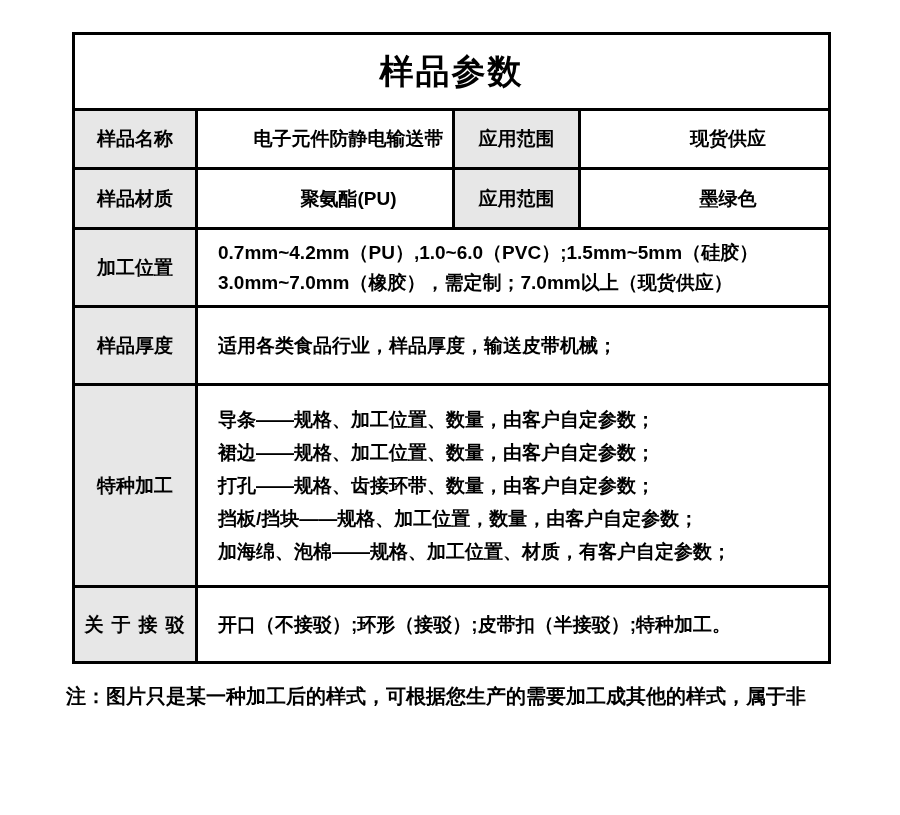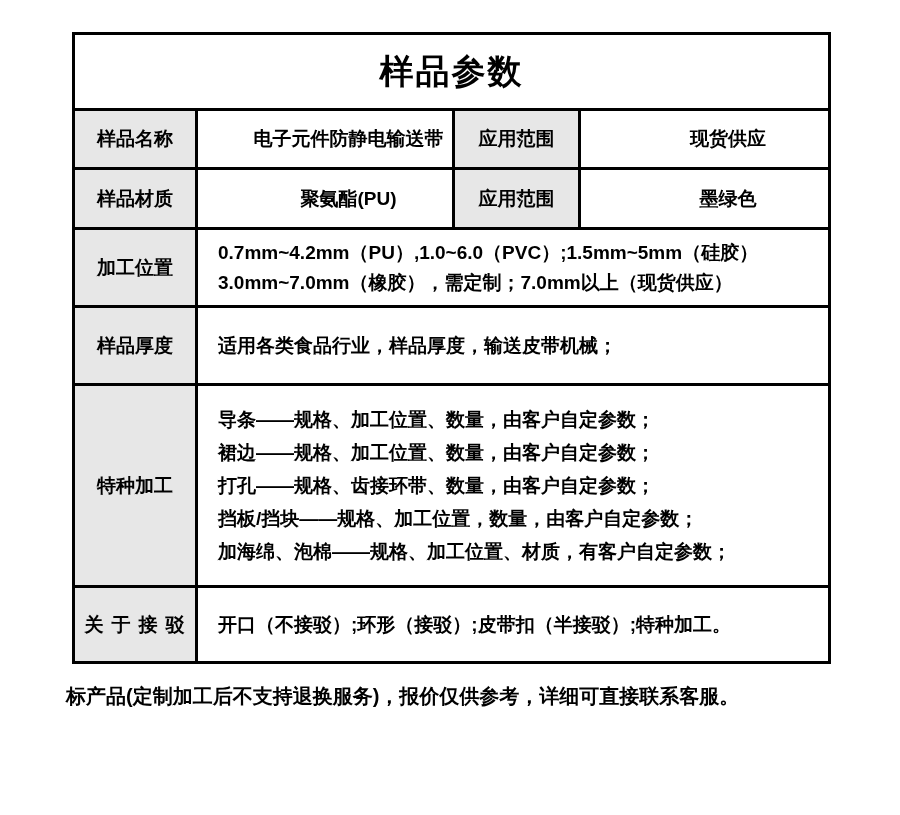--- a/index.html
+++ b/index.html
@@ -136,16 +136,16 @@
       <tr class="row-6">
         <td class="lbl spread">关于接驳</td>
         <td class="val left" colspan="3">
           <div class="line">开口（不接驳）;环形（接驳）;皮带扣（半接驳）;特种加工。</div>
         </td>
       </tr>
     </tbody>
   </table>
 
   <div class="note">
-    <div class="note-line">标产品(定制加工后不支持退换服务)，报价仅供参考，详细可直接联系客服。</div>
+    <div class="note-line">注：图片只是某一种加工后的样式，可根据您生产的需要加工成其他的样式，属于非</div>
   </div>
 
 </div>
 
 </body></html>

